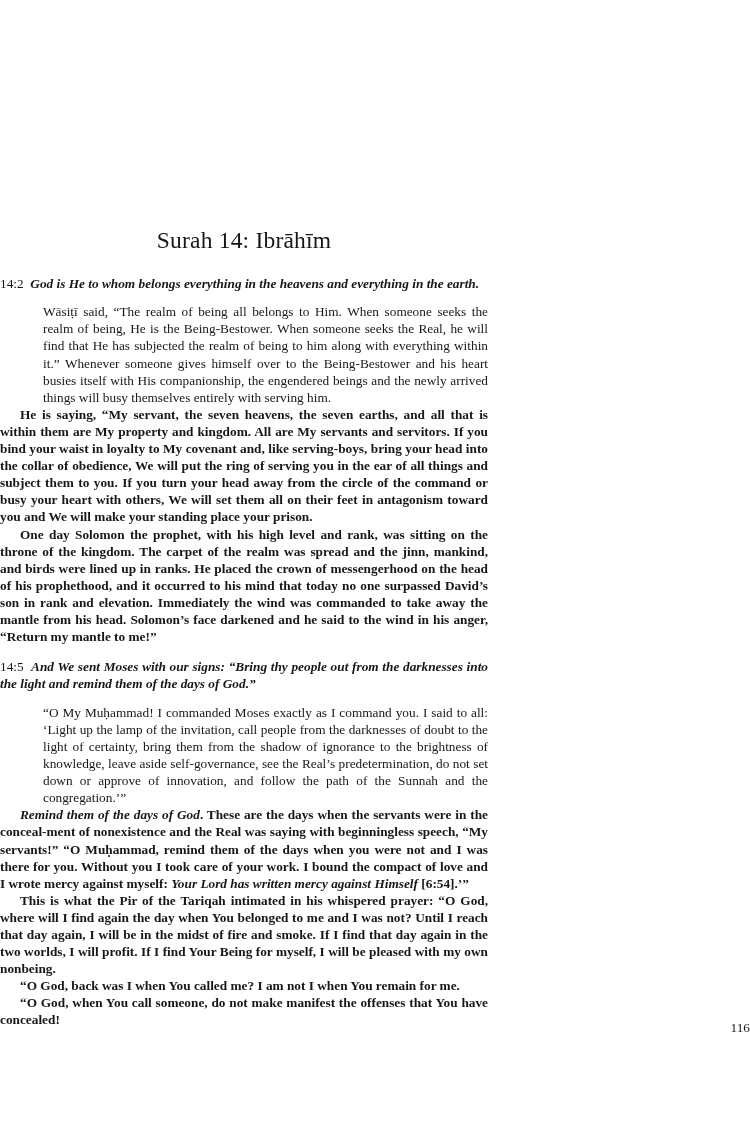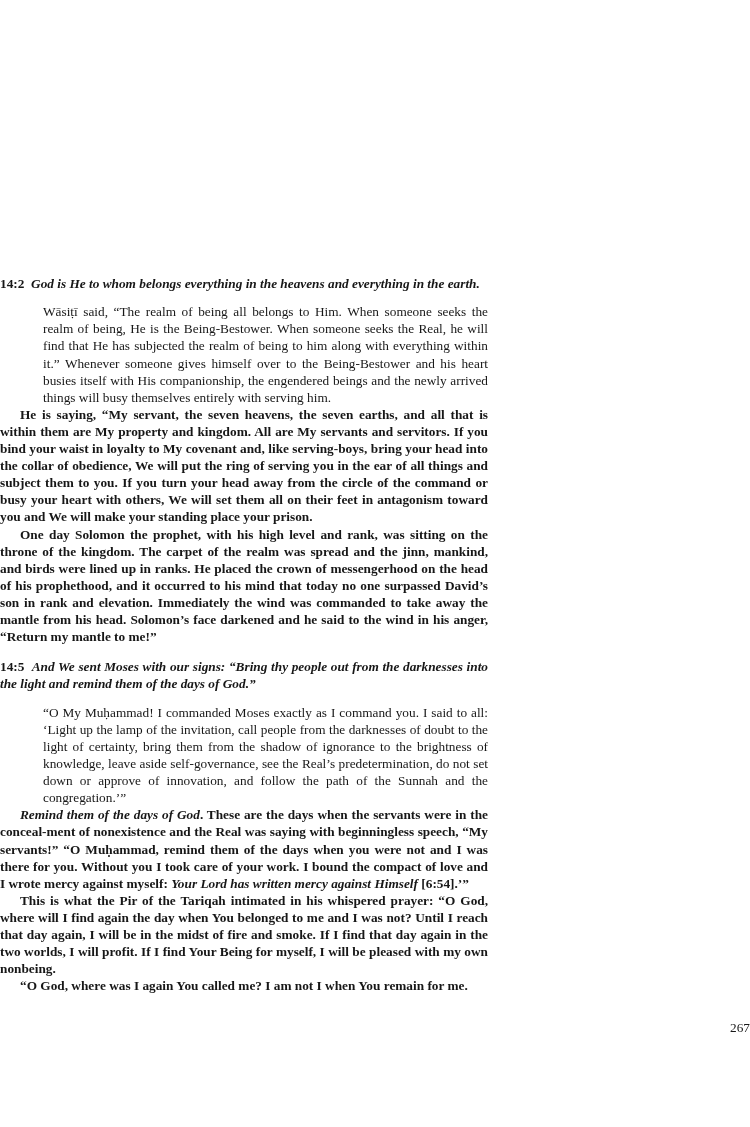--- a/index.html
+++ b/index.html
@@ -53,21 +53,21 @@
   .verse-head {
     font-size: 13.3px;
     line-height: 17.3px;
     font-weight: bold;
     text-align: justify;
     margin: 0;
     text-indent: 0;
   }
   .verse-head .vnum {
     font-style: normal;
-    font-weight: bold;
+    font-weight: normal;
   }
   .verse-head .vtext {
     font-style: italic;
     font-weight: bold;
   }
   .gap-before {
     margin-top: 13px;
   }
   .gap-after {
     margin-top: 11px;
@@ -80,35 +80,37 @@
     width: 488px;
     text-align: right;
     font-size: 13.3px;
   }
 </style>
 </head>
 <body>
 
 <div class="page">
 
+  <h1 class="chapter-title">Surah 14: Ibrāhīm</h1>
 
   <div class="body-block">
 
     <p class="verse-head"><span class="vnum">14:2</span>&nbsp; <span class="vtext">God is He to whom belongs everything in the heavens and everything in the earth.</span></p>
 
     <p class="noindent gap-after">Wāsiṭī said, “The realm of being all belongs to Him.  When someone seeks the realm of being, He is the Being-Bestower.  When someone seeks the Real, he will find that He has subjected the realm of being to him along with everything within it.”  Whenever someone gives himself over to the Being-Bestower and his heart busies itself with His companionship, the engendered beings and the newly arrived things will busy themselves entirely with serving him.</p>
     <p class="indent">He is saying, “My servant, the seven heavens, the seven earths, and all that is within them are My property and kingdom.  All are My servants and servitors.  If you bind your waist in loyalty to My covenant and, like serving-boys, bring your head into the collar of obedience, We will put the ring of serving you in the ear of all things and subject them to you.  If you turn your head away from the circle of the command or busy your heart with others, We will set them all on their feet in antagonism toward you and We will make your standing place your prison.</p>
     <p class="indent">One day Solomon the prophet, with his high level and rank, was sitting on the throne of the kingdom.  The carpet of the realm was spread and the jinn, mankind, and birds were lined up in ranks.  He placed the crown of messengerhood on the head of his prophethood, and it occurred to his mind that today no one surpassed David’s son in rank and elevation.  Immediately the wind was commanded to take away the mantle from his head.  Solomon’s face darkened and he said to the wind in his anger, “Return my mantle to me!”</p>
 
     <p class="verse-head gap-before"><span class="vnum">14:5</span>&nbsp; <span class="vtext">And We sent Moses with our signs: “Bring thy people out from the darknesses into the light and remind them of the days of God.”</span></p>
 
     <p class="noindent gap-after">“O My Muḥammad!  I commanded Moses exactly as I command you.  I said to all:  ‘Light up the lamp of the invitation, call people from the darknesses of doubt to the light of certainty, bring them from the shadow of ignorance to the brightness of knowledge, leave aside self-governance, see the Real’s predetermination, do not set down or approve of innovation, and follow the path of the Sunnah and the congregation.’”</p>
 
     <p class="indent"><span style="font-style: italic;">Remind them of the days of God</span><span>. These are the days when the servants were in the conceal-ment of nonexistence and the Real was saying with beginningless speech, “My servants!”  “O Muḥammad, remind them of the days when you were not and I was there for you.  Without you I took care of your work.  I bound the compact of love and I wrote mercy against myself: </span><span style="font-style: italic;">Your Lord has written mercy against Himself</span><span> [6:54].’”</span></p>
 
     <p class="indent">This is what the Pir of the Tariqah intimated in his whispered prayer:  “O God, where will I find again the day when You belonged to me and I was not?  Until I reach that day again, I will be in the midst of fire and smoke.  If I find that day again in the two worlds, I will profit.  If I find Your Being for myself, I will be pleased with my own nonbeing.</p>
-    <p class="indent">“O God, where was I again You called me?  I am not I when You remain for me.</p>
+    <p class="indent">“O God, back was I when You called me?  I am not I when You remain for me.</p>
+    <p class="indent">“O God, when You call someone, do not make manifest the offenses that You have concealed!</p>
 
   </div>
 
-  <div class="folio">267</div>
+  <div class="folio">116</div>
 
 </div>
 
 </body></html>

